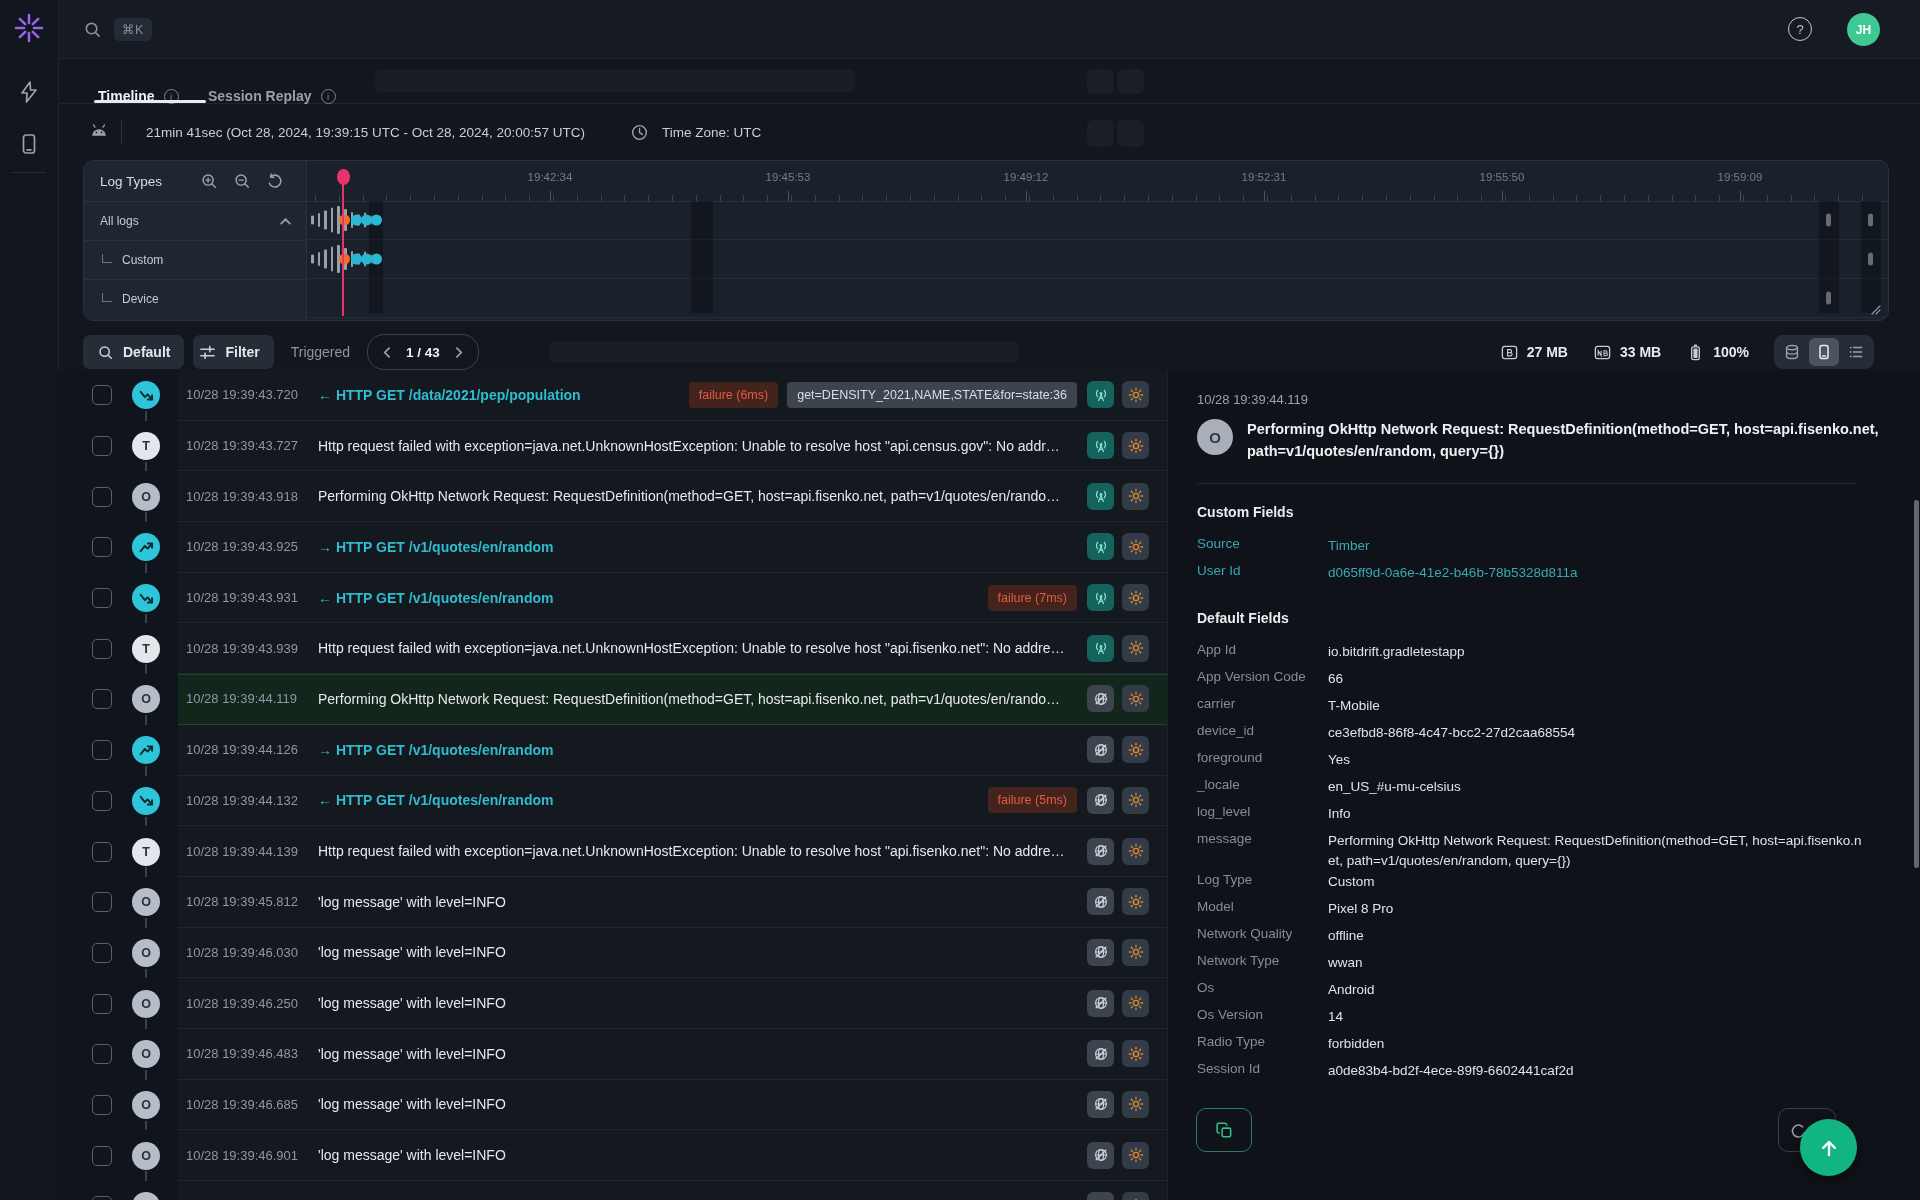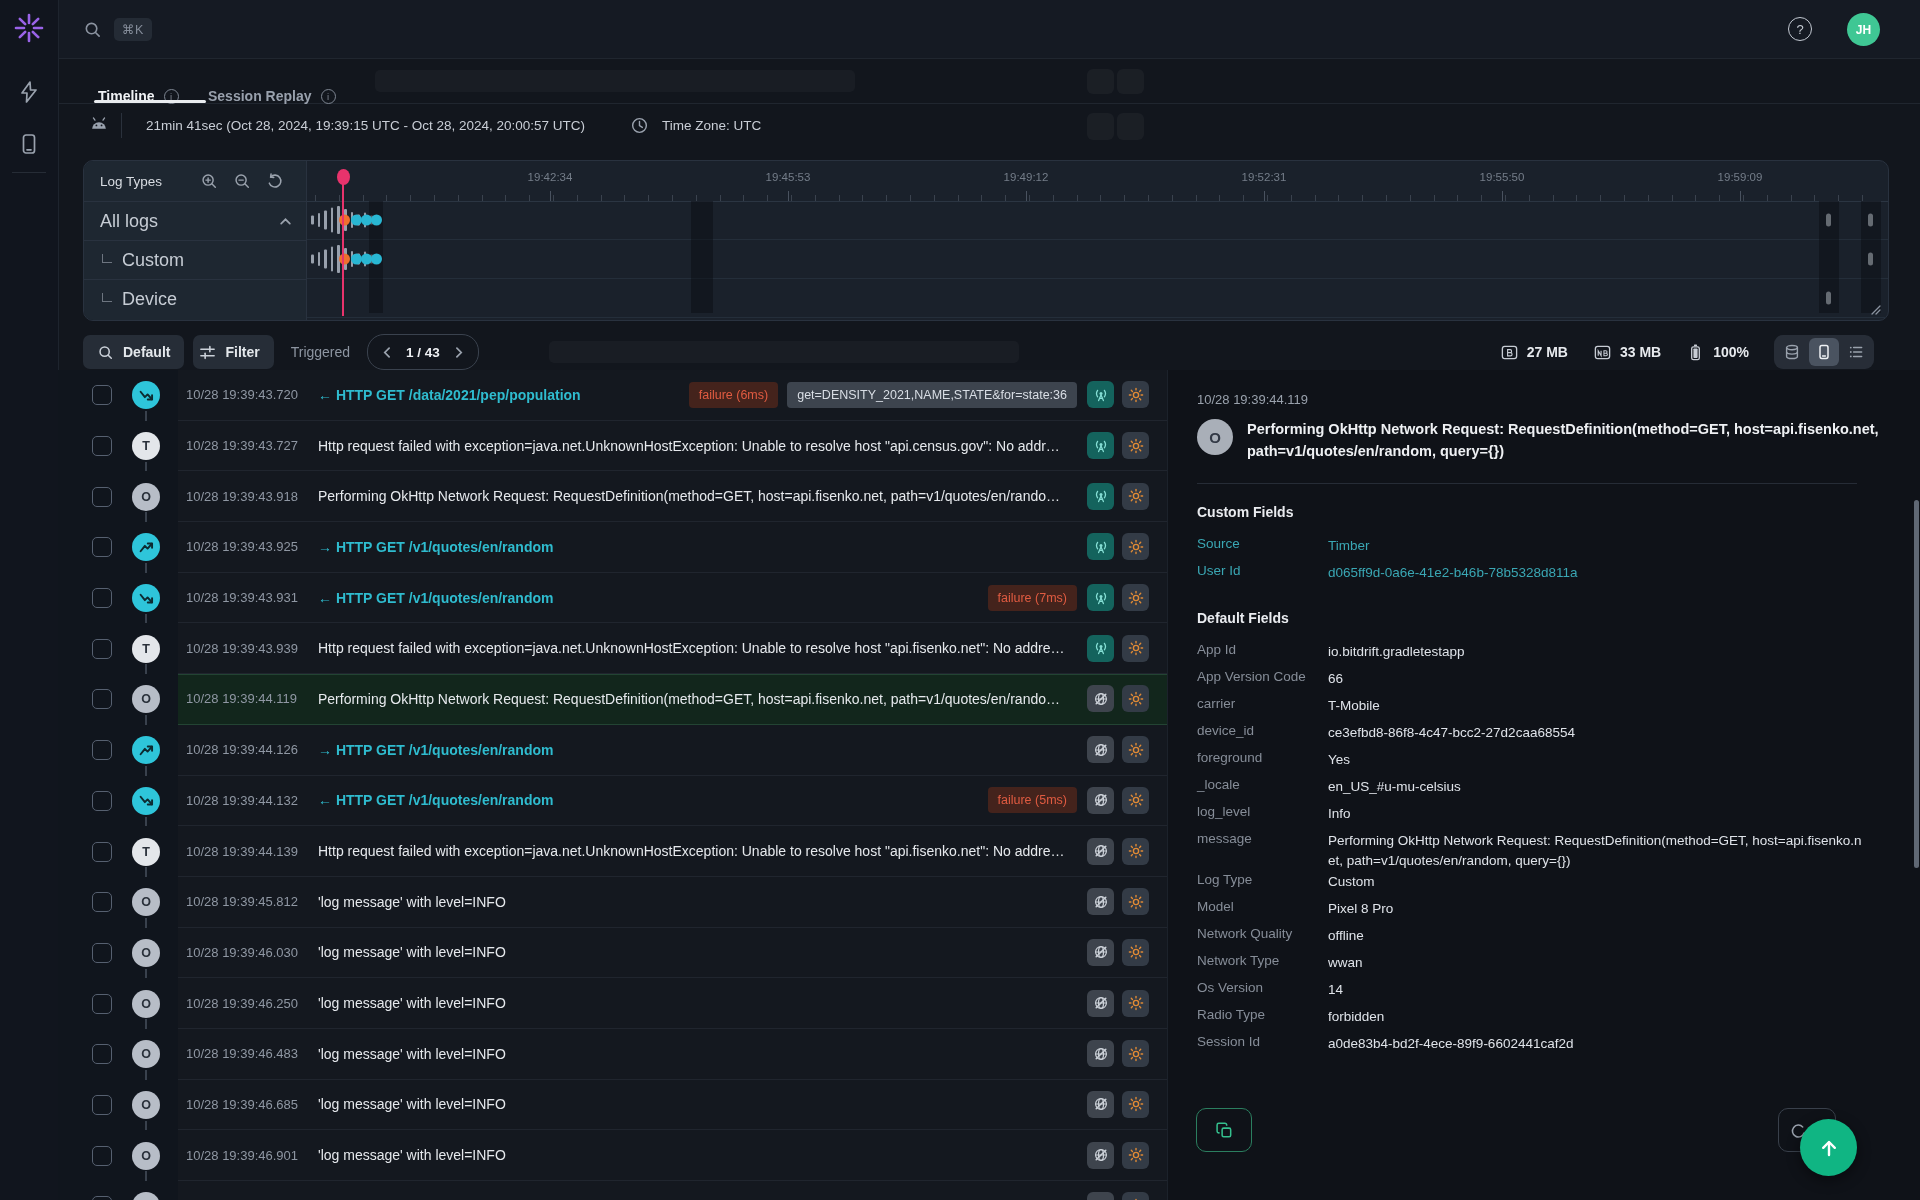--- a/index.html
+++ b/index.html
@@ -32,34 +32,34 @@
   .tab .info{width:15px;height:15px;border:1.2px solid #7d8591;border-radius:50%;color:#7d8591;font-size:9.5px;display:flex;align-items:center;justify-content:center;box-sizing:border-box;font-weight:400;}
   .tab-timeline{left:39px;color:#f0f2f5;}
   .tab-replay{left:149px;color:#99a1ad;font-weight:600;}
   .tab-underline{position:absolute;left:35px;top:42px;width:112px;height:3px;background:#e9ecef;border-radius:2px;}
 
   
   .ghost{position:absolute;background:rgba(255,255,255,0.03);border-radius:5px;}
   .ghost-sq{position:absolute;width:27px;height:25px;background:rgba(255,255,255,0.04);border-radius:6px;}
 
   
-  .sessionbar{position:absolute;left:59px;top:97px;right:0;height:57px;}
+  .sessionbar{position:absolute;left:59px;top:104px;right:0;height:57px;}
   .sessionbar .android{position:absolute;left:29px;top:18px;width:22px;height:20px;color:#9aa2ae;}
   .sess-div{position:absolute;left:62px;top:16px;width:1px;height:25px;background:#2a313c;}
   .sess-dur{position:absolute;left:87px;top:21px;font-size:13.5px;color:#c9ced6;}
   .sessionbar .clock{position:absolute;left:571px;top:19px;width:19px;height:19px;color:#9aa2ae;}
   .sess-tz{position:absolute;left:603px;top:21px;font-size:13.5px;color:#c9ced6;}
 
   
   .tl-panel{position:absolute;left:83px;top:160px;width:1806px;height:161px;background:#1a212b;border:1px solid #29323f;border-radius:10px;box-sizing:border-box;overflow:hidden;}
   .lt-col{position:absolute;left:0;top:0;width:223px;height:100%;background:#1e2731;border-right:1px solid #29323f;box-sizing:border-box;}
   .lt-head{height:40px;display:flex;align-items:center;padding:0 22px 0 16px;gap:15px;}
   .lt-title{font-size:13.5px;font-weight:400;color:#d8dce2;margin-right:auto;}
   .lt-tool{width:18px;height:18px;color:#9aa2ad;cursor:pointer;flex:0 0 auto;}
-  .lt-row{height:38px;border-top:1px solid #29323f;display:flex;align-items:center;padding:0 14px 0 16px;font-size:18px;color:#c6ccd4;cursor:pointer;}
+  .lt-row{height:38px;border-top:1px solid #29323f;display:flex;align-items:center;padding:0 14px 0 16px;font-size:12px;color:#c6ccd4;cursor:pointer;}
   .lt-row .elbow{width:9px;height:8px;border-left:1.6px solid #6d7580;border-bottom:1.6px solid #6d7580;margin:-4px 10px 0 2px;display:none;}
   .lt-row.child .elbow{display:block;}
   .lt-row .chev{margin-left:auto;width:13px;height:13px;color:#9aa2ad;display:none;}
   .lt-row.first .chev{display:block;}
 
   .tl-area{position:absolute;left:223px;top:0;right:0;bottom:0;}
   .ruler{position:absolute;left:0;top:0;right:0;height:40px;border-bottom:1px solid #2b3542;}
   .tlabel{position:absolute;top:10px;transform:translateX(-50%);font-size:11.5px;color:#747d89;}
   .mtick{position:absolute;bottom:0;width:1px;height:6px;background:#3a424e;}
   .Mtick{position:absolute;bottom:0;width:1px;height:10px;background:#49525f;}
@@ -1279,20 +1279,24 @@
   </div>
           <div class="frow">
     <span class="fkey">Network Quality</span>
     <span class="fval">offline</span>
   </div>
           <div class="frow">
     <span class="fkey">Network Type</span>
     <span class="fval">wwan</span>
   </div>
           <div class="frow">
+    <span class="fkey">Os</span>
+    <span class="fval">Android</span>
+  </div>
+          <div class="frow">
     <span class="fkey">Os Version</span>
     <span class="fval">14</span>
   </div>
           <div class="frow">
     <span class="fkey">Radio Type</span>
     <span class="fval">forbidden</span>
   </div>
           <div class="frow">
     <span class="fkey">Session Id</span>
     <span class="fval">a0de83b4-bd2f-4ece-89f9-6602441caf2d</span>

